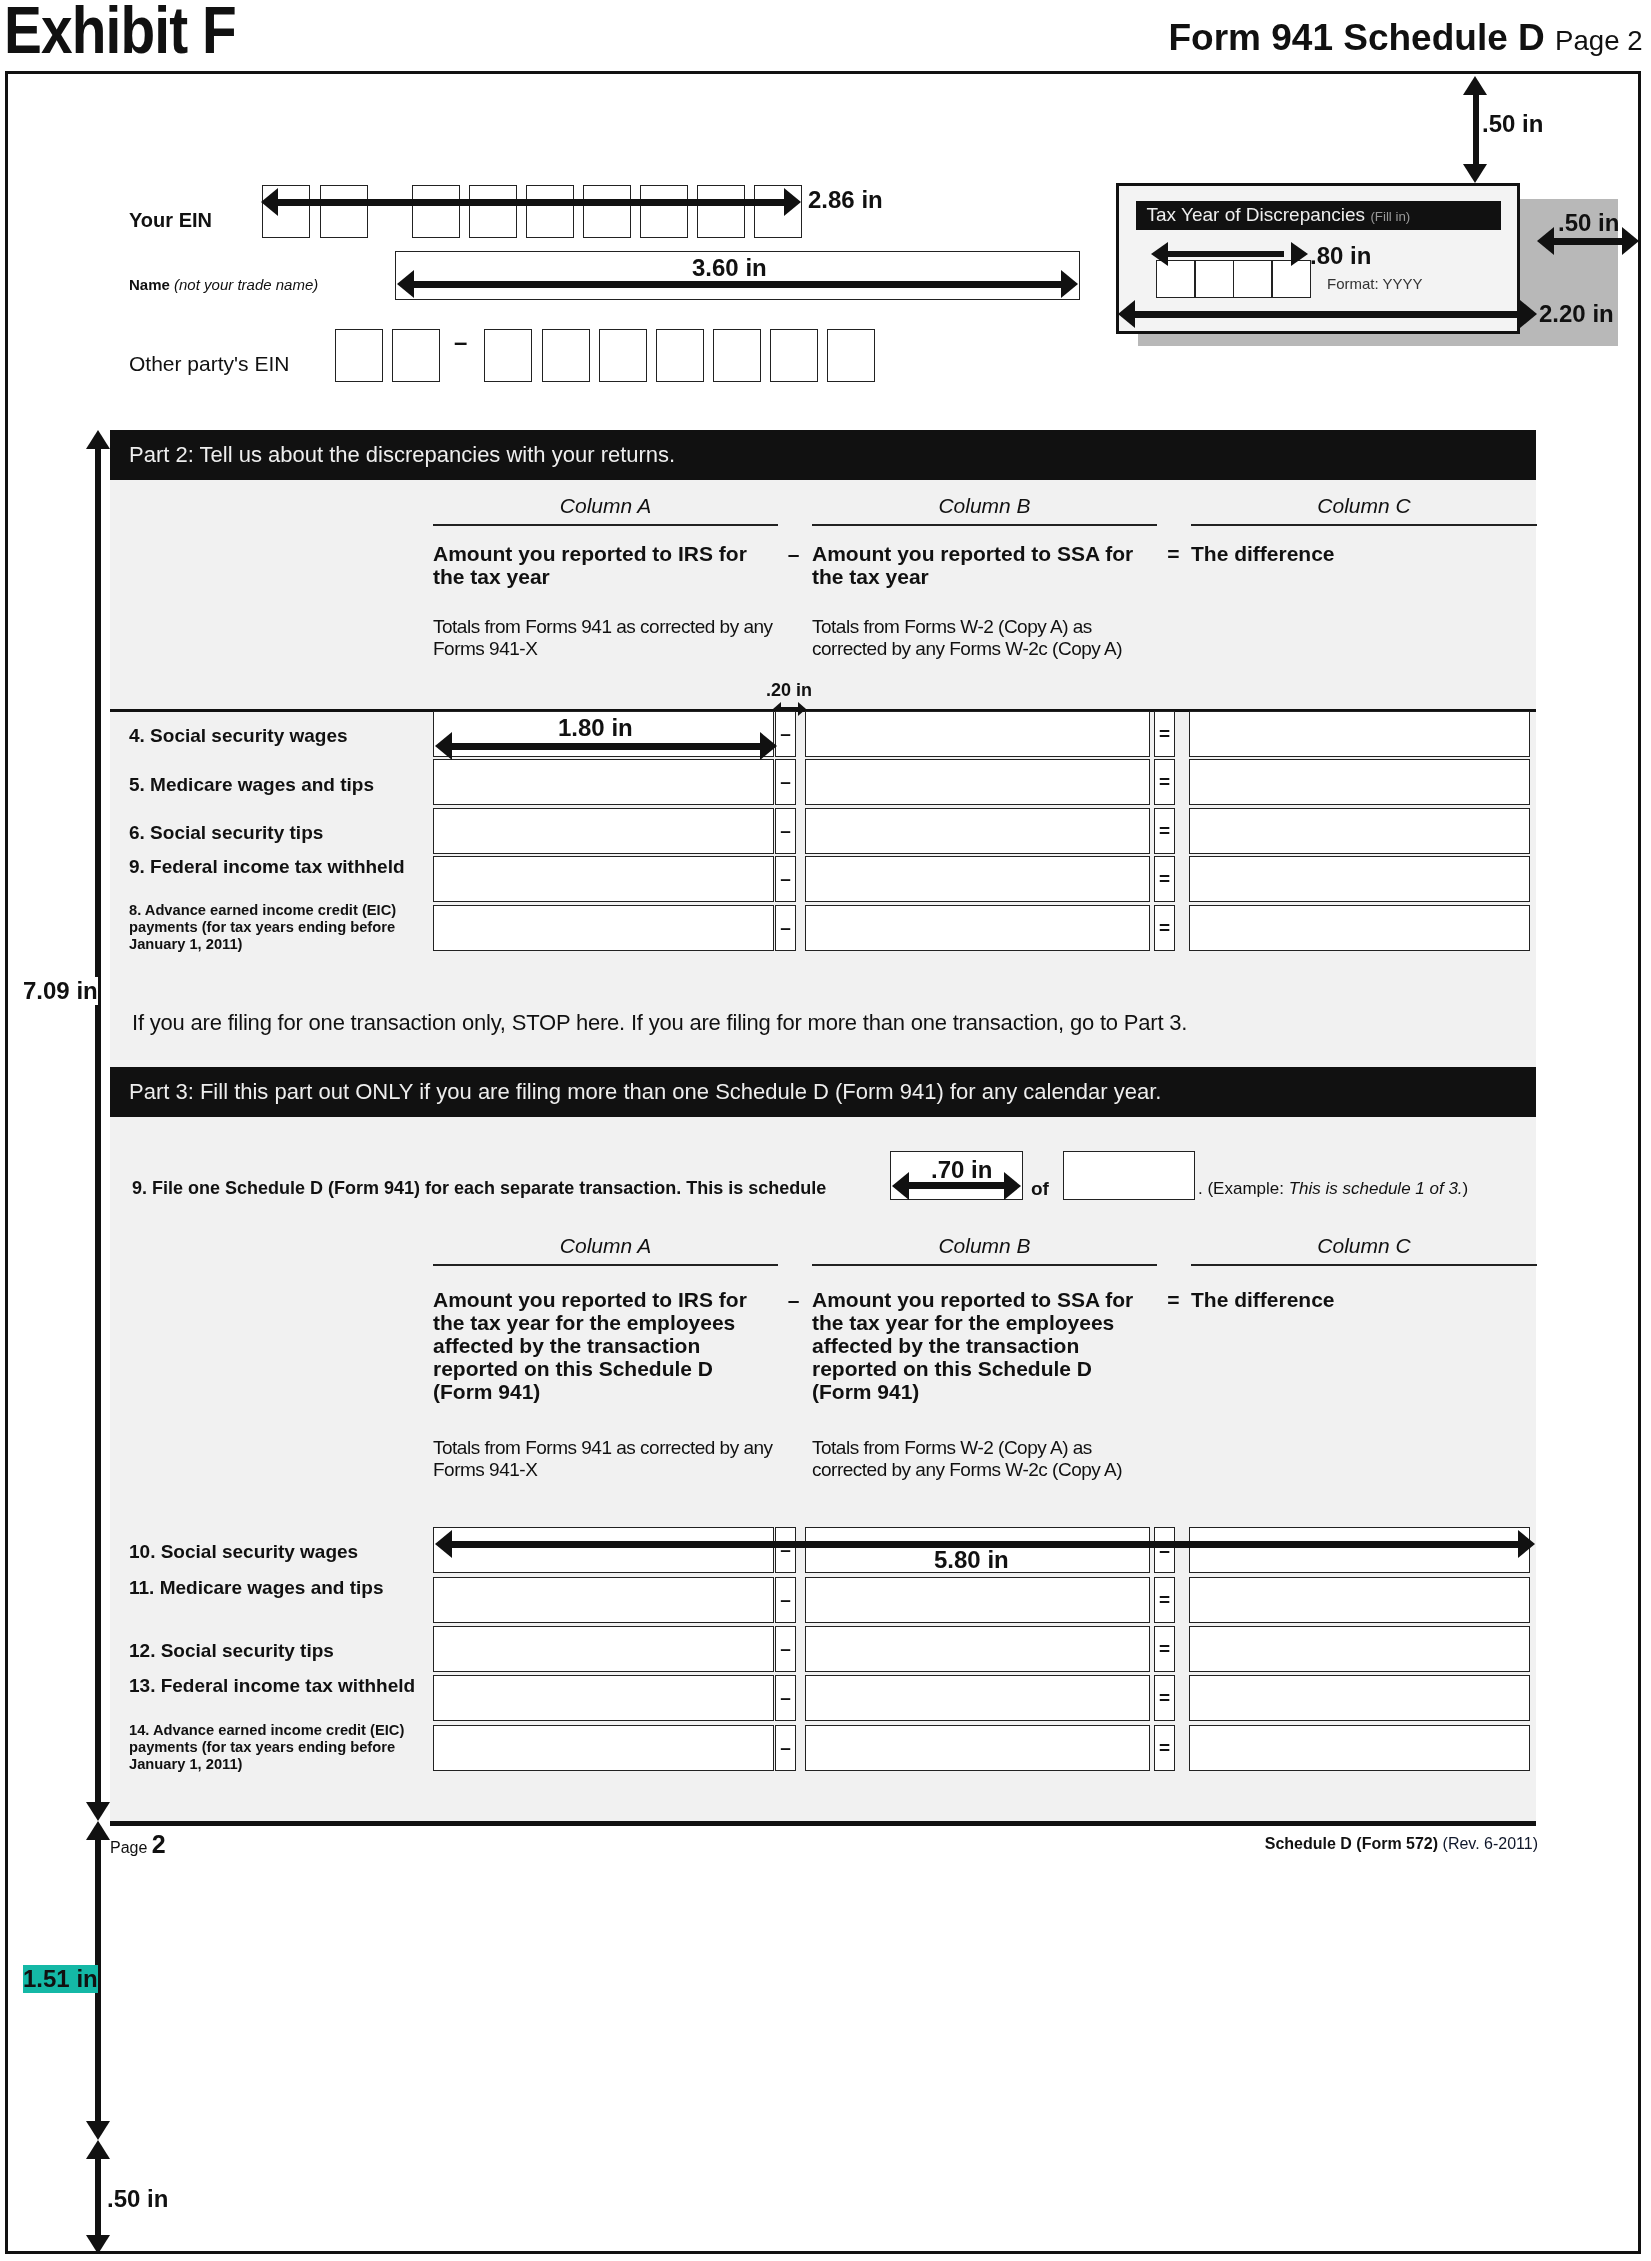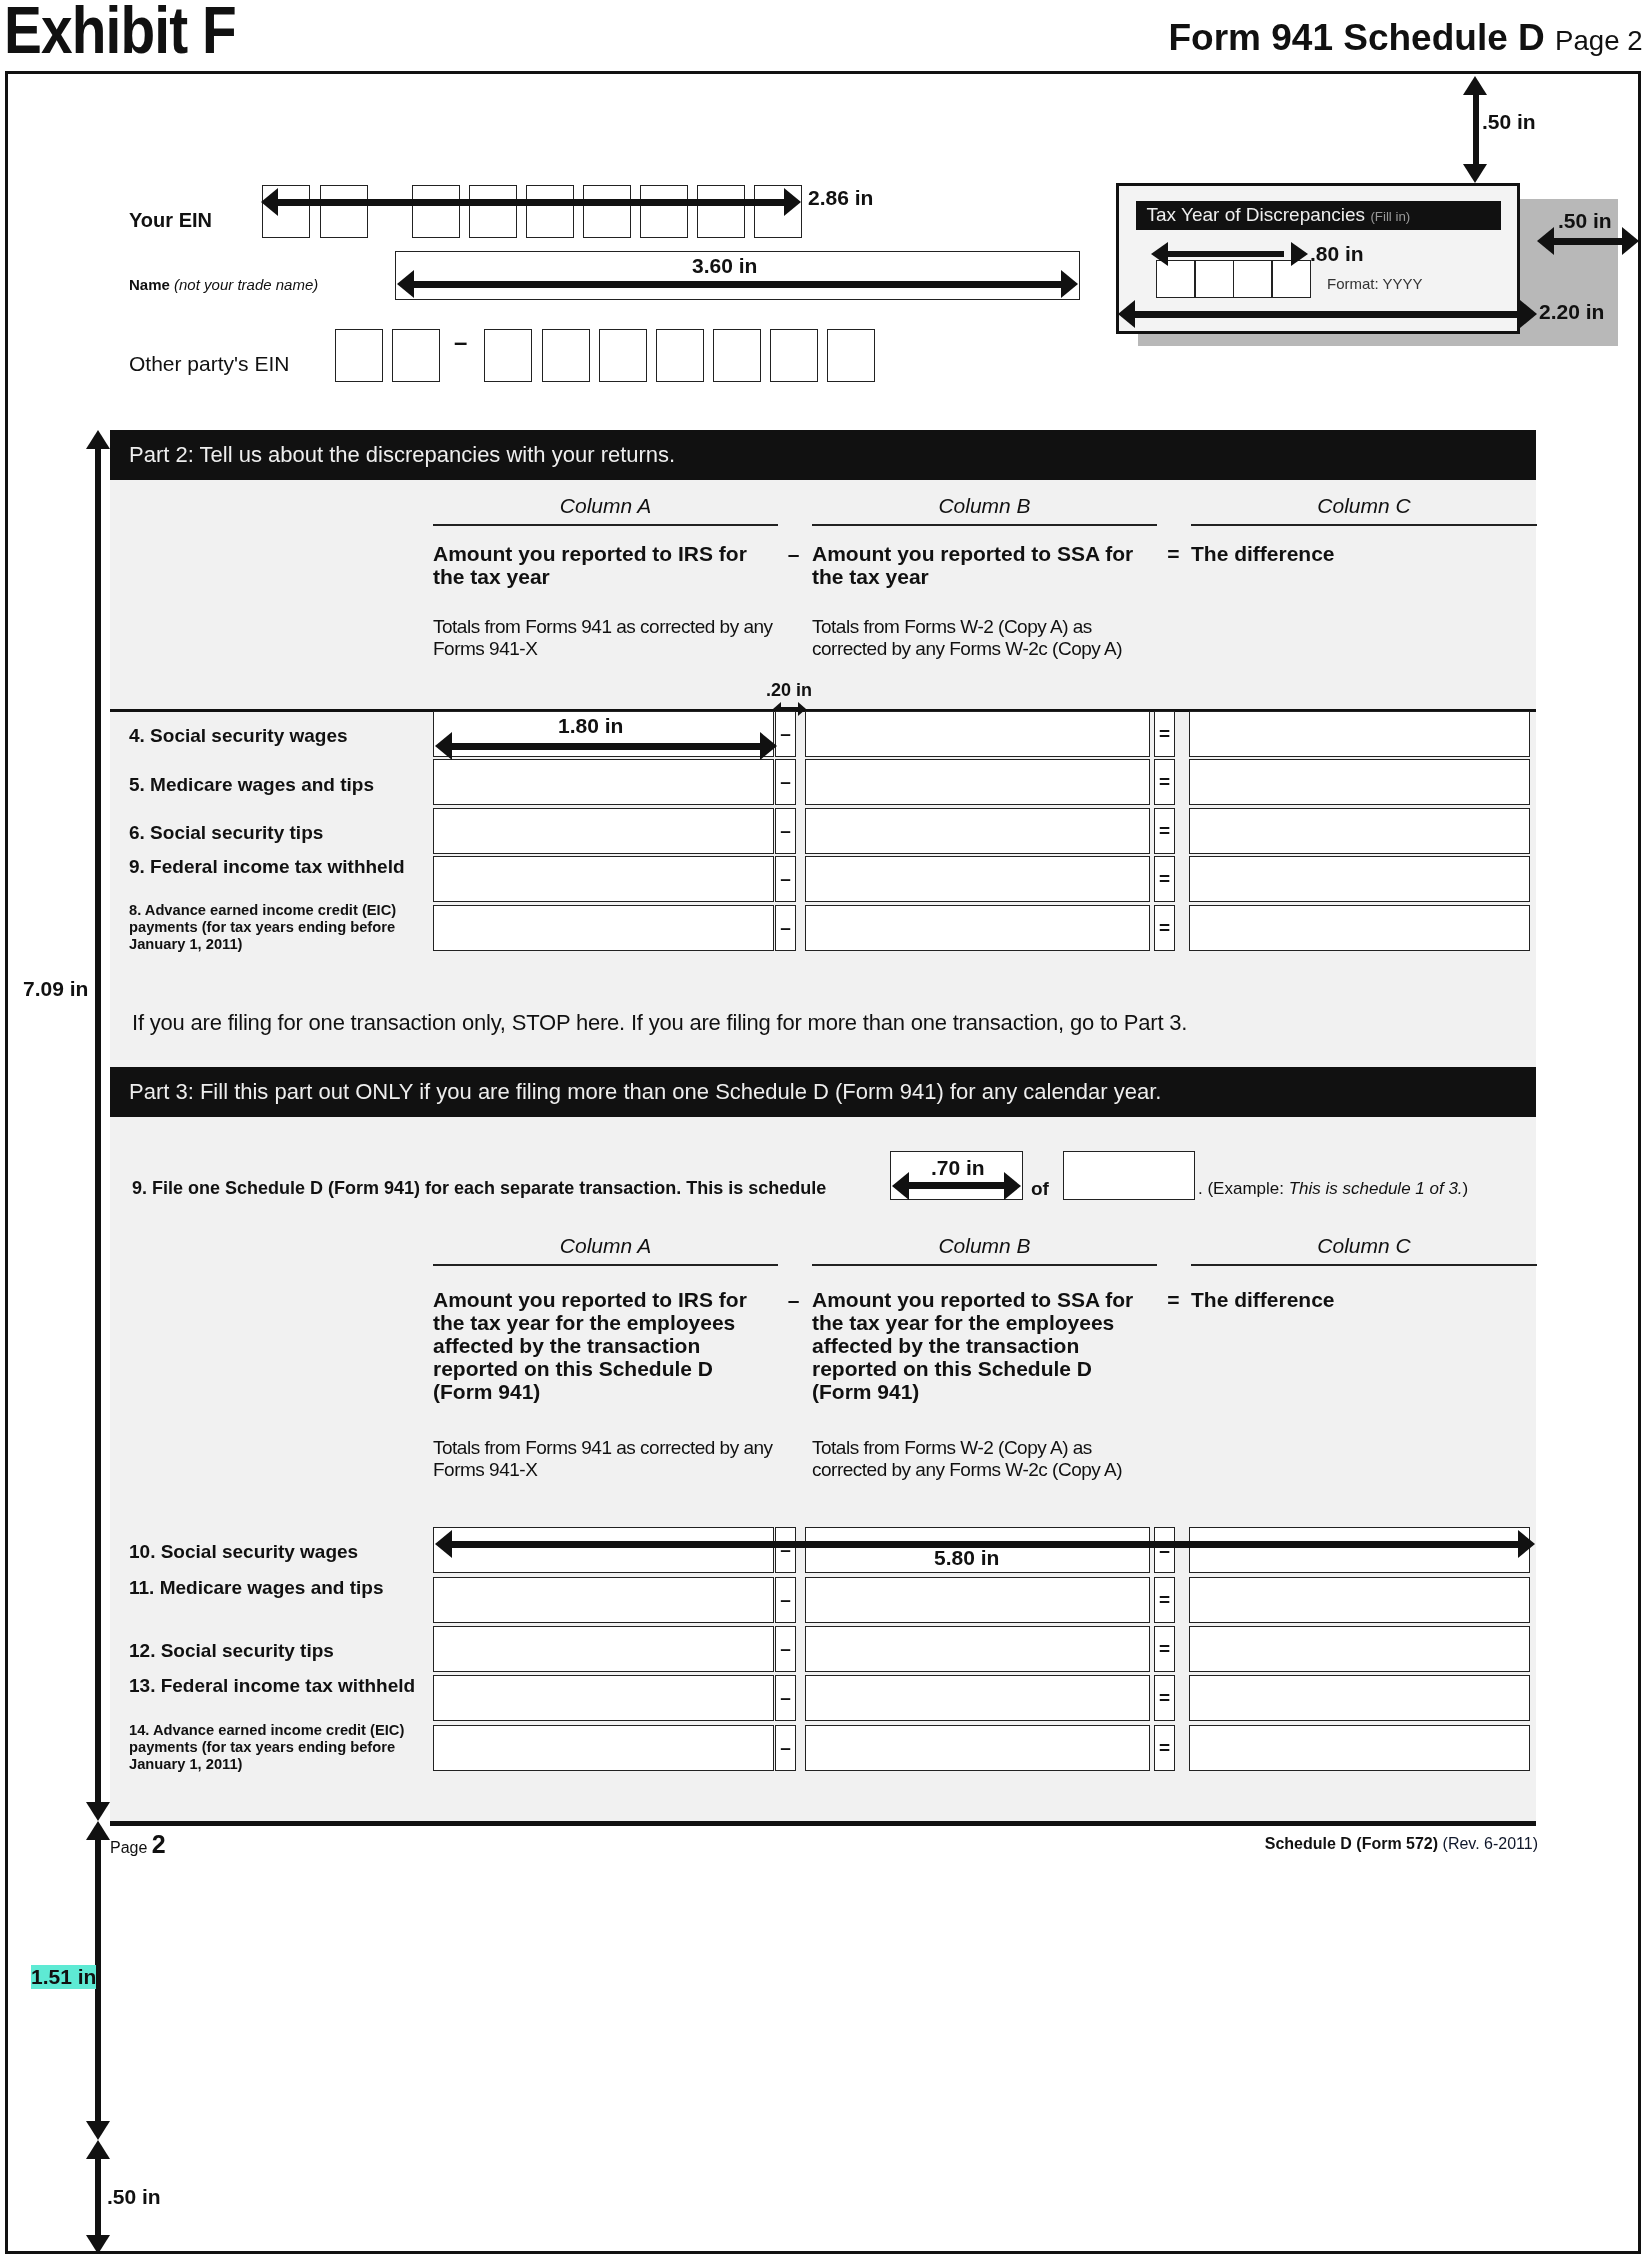--- a/index.html
+++ b/index.html
@@ -7,21 +7,21 @@
          font-family:"Liberation Sans", sans-serif; color:#111; }
   .abs { position:absolute; }
   .exhibit { left:3.8px; top:-2.9px; font-size:66px; font-weight:bold; letter-spacing:-1px;
              transform:scaleX(0.86); transform-origin:left top; line-height:1; }
   .formtitle { right:9.5px; top:19px; font-size:37px; font-weight:bold; line-height:1; white-space:nowrap; }
   .formtitle .pg { font-weight:normal; font-size:27.6px; }
   .frame { left:4.8px; top:71px; width:1636px; height:2183px; border:3.8px solid #111; border-bottom-width:3.8px; box-sizing:border-box; }
   .box { border:1.9px solid #222; background:#fff; box-sizing:border-box; position:absolute; }
   .lbl { font-size:19px; font-weight:bold; white-space:nowrap; }
   .it { font-style:italic; font-weight:normal; }
-  .dim { font-size:21px; font-weight:bold; white-space:nowrap; }
+  .dim { font-size:24px; font-weight:bold; white-space:nowrap; }
   .hbar { position:absolute; height:6.7px; background:#111; }
   .vbar { position:absolute; width:5.7px; background:#111; }
   .ah-l, .ah-r, .ah-u, .ah-d { position:absolute; width:0; height:0; }
   .ah-l { border-top:14.3px solid transparent; border-bottom:14.3px solid transparent; border-right:17px solid #111; }
   .ah-r { border-top:14.3px solid transparent; border-bottom:14.3px solid transparent; border-left:17px solid #111; }
   .ah-u { border-left:12.4px solid transparent; border-right:12.4px solid transparent; border-bottom:19px solid #111; }
   .ah-d { border-left:12.4px solid transparent; border-right:12.4px solid transparent; border-top:19px solid #111; }
   .shaded { background:#f1f1f1; }
   .parthdr { background:#111; color:#eee; font-size:22px; padding-left:19px; line-height:50px; height:50px; box-sizing:border-box; white-space:nowrap; }
   .colhdr { font-size:21px; font-style:italic; text-align:center; border-bottom:2.4px solid #222; padding-bottom:5.7px; }
@@ -321,21 +321,21 @@
 <div>
   <div class="vbar" style="left:95px;top:442px;height:1369px;"></div>
   <div class="ah-u" style="left:86px;top:430px;"></div>
   <div class="ah-d" style="left:86px;top:1802px;"></div>
   <div class="abs dim" style="left:23px;top:977px;background:#fff;">7.09 in</div>
 </div>
 <div>
   <div class="vbar" style="left:95px;top:1835px;height:295px;"></div>
   <div class="ah-u" style="left:86px;top:1821px;"></div>
   <div class="ah-d" style="left:86px;top:2121px;"></div>
-  <div class="abs dim" style="left:31px;top:1965px;background:#5eead4;">1.51 in</div>
+  <div class="abs dim" style="left:23px;top:1965px;background:#14b8a6;">1.51 in</div>
 </div>
 <div>
   <div class="vbar" style="left:95px;top:2154px;height:86px;"></div>
   <div class="ah-u" style="left:86px;top:2140px;"></div>
   <div class="ah-d" style="left:86px;top:2235px;"></div>
   <div class="abs dim" style="left:107px;top:2185px;">.50 in</div>
 </div>
 
 
 </body></html>

